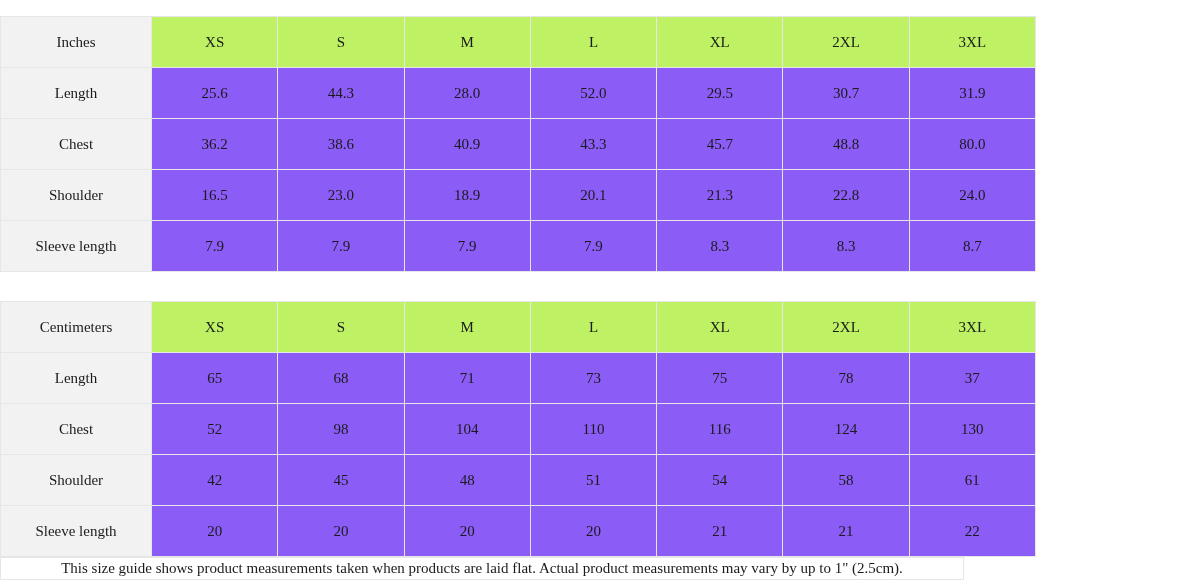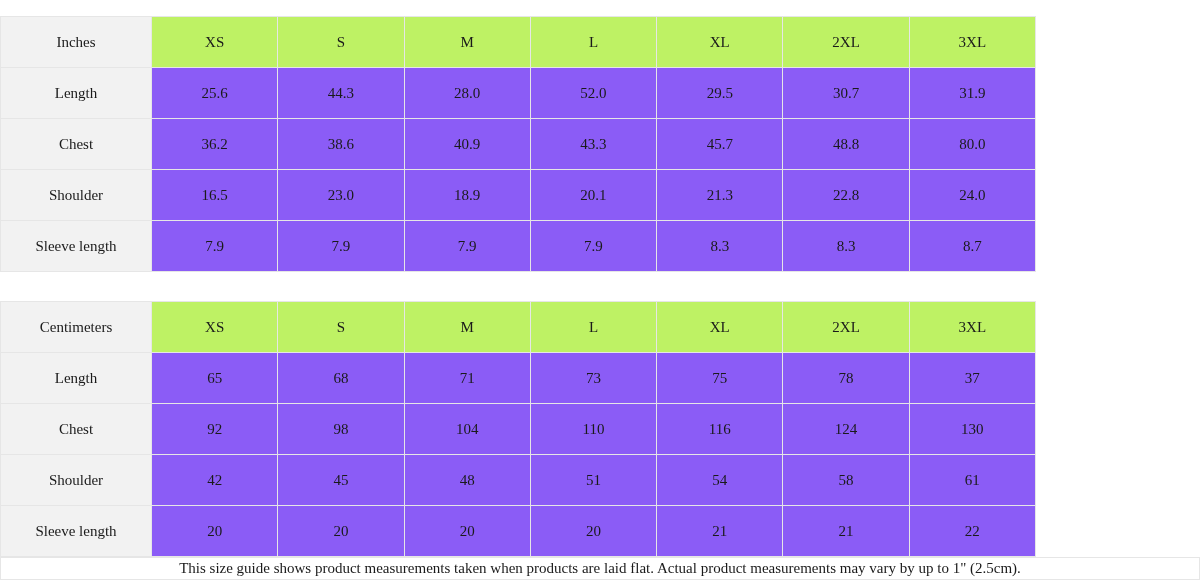--- a/index.html
+++ b/index.html
@@ -51,21 +51,21 @@
     background: #8b5cf6;
   }
   .gap {
     width: 1200px;
     height: 30px;
     background: #ffffff;
     border-left: 1px solid #ffffff;
     border-right: 1px solid #ffffff;
   }
   .footnote {
-    width: 1200px;
+    width: 964px;
     box-sizing: border-box;
     border-top: 1px solid #e6e6e6;
     border-bottom: 1px solid #e6e6e6;
     border-left: 1px solid #e6e6e6;
     border-right: 1px solid #e6e6e6;
     height: 49px;
     display: flex;
     align-items: center;
     justify-content: center;
     font-size: 15px;
@@ -160,21 +160,21 @@
         <td class="value-cell">65</td>
         <td class="value-cell">68</td>
         <td class="value-cell">71</td>
         <td class="value-cell">73</td>
         <td class="value-cell">75</td>
         <td class="value-cell">78</td>
         <td class="value-cell">37</td>
       </tr>
       <tr>
         <td class="label-cell">Chest</td>
-        <td class="value-cell">92</td>
+        <td class="value-cell">52</td>
         <td class="value-cell">98</td>
         <td class="value-cell">104</td>
         <td class="value-cell">110</td>
         <td class="value-cell">116</td>
         <td class="value-cell">124</td>
         <td class="value-cell">130</td>
       </tr>
       <tr>
         <td class="label-cell">Shoulder</td>
         <td class="value-cell">42</td>

